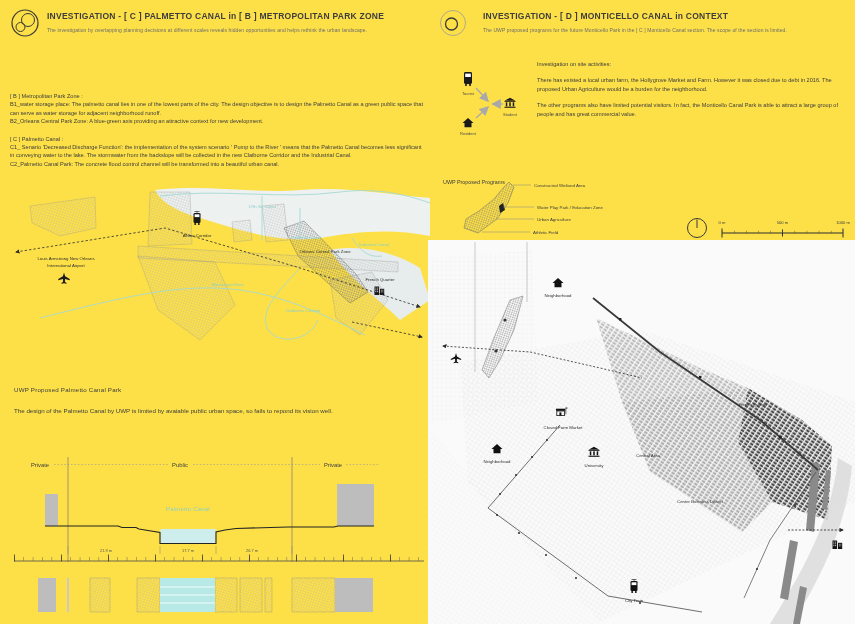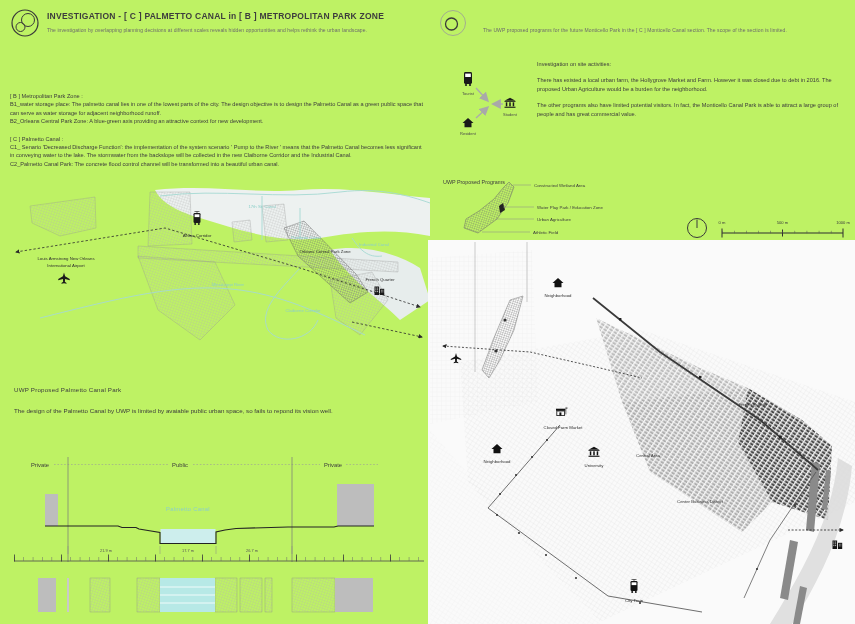--- a/index.html
+++ b/index.html
@@ -1,16 +1,16 @@
 <!DOCTYPE html>
 <html><head>
 <meta charset="utf-8">
 <style>
   html,body{margin:0;padding:0;background:#fff;}
-  .board{position:relative;width:855px;height:624px;background:#bef264;overflow:hidden;
+  .board{position:relative;width:855px;height:624px;background:#fde047;overflow:hidden;
          font-family:"Liberation Sans",sans-serif;color:#222;}
   .abs{position:absolute;}
   .pgtitle{font-size:8.5px;font-weight:bold;letter-spacing:.25px;color:#3d3d3d;white-space:nowrap;}
   .pgsub{font-size:5px;color:#6b6b6b;letter-spacing:.1px;}
   .notes{font-size:5.6px;line-height:1.5;color:#3c3c3c;}
   .notes p{margin:0;}
   .notes .sp{height:9px;}
   .prophead{font-size:6.2px;color:#3d3d3d;letter-spacing:.2px;}
   .propbody{font-size:6.2px;color:#3c3c3c;line-height:1.45;}
   .acts{font-size:5.6px;line-height:1.5;color:#3c3c3c;}
@@ -226,20 +226,21 @@
         <line x1="160" y1="595" x2="215" y2="595"></line>
         <line x1="160" y1="603" x2="215" y2="603"></line>
     </g>
     <rect x="335" y="578" width="38" height="34" fill="#bdbdbd"></rect>
   </svg>
 
   <svg class="abs" style="left:438px;top:8px;" width="30" height="30" viewBox="0 0 30 30">
     <circle cx="15" cy="15" r="12.5" fill="none" stroke="#9a9a9a" stroke-width="0.8"></circle>
     <circle cx="13.5" cy="16" r="6" fill="none" stroke="#3a3a3a" stroke-width="1.3"></circle>
   </svg>
+  <div class="abs pgtitle" style="left:483px;top:11px;">INVESTIGATION - [ D ] MONTICELLO CANAL in CONTEXT</div>
   <div class="abs pgsub" style="left:483px;top:27px;width:362px;">The UWP proposed programs for the future Monticello Park in the [ C ] Monticello Canal section. The scope of the section is limited.</div>
 
   <svg class="abs" style="left:450px;top:58px;" width="90" height="85" viewBox="450 58 90 85">
     <g stroke="#ababab" stroke-width="1.4">
       <line x1="476" y1="88" x2="487" y2="100" marker-end="url(#arrG)"></line>
       <line x1="476" y1="118" x2="487" y2="108" marker-end="url(#arrG)"></line>
       <line x1="503" y1="104" x2="494" y2="104" marker-end="url(#arrG)"></line>
     </g>
     <use href="#ic-bus" x="-5" y="-8" width="10" height="16" transform="translate(468,79)" style="color:#1a1a1a"></use>
     <text x="468" y="95" text-anchor="middle" class="m4g">Tourist</text>

